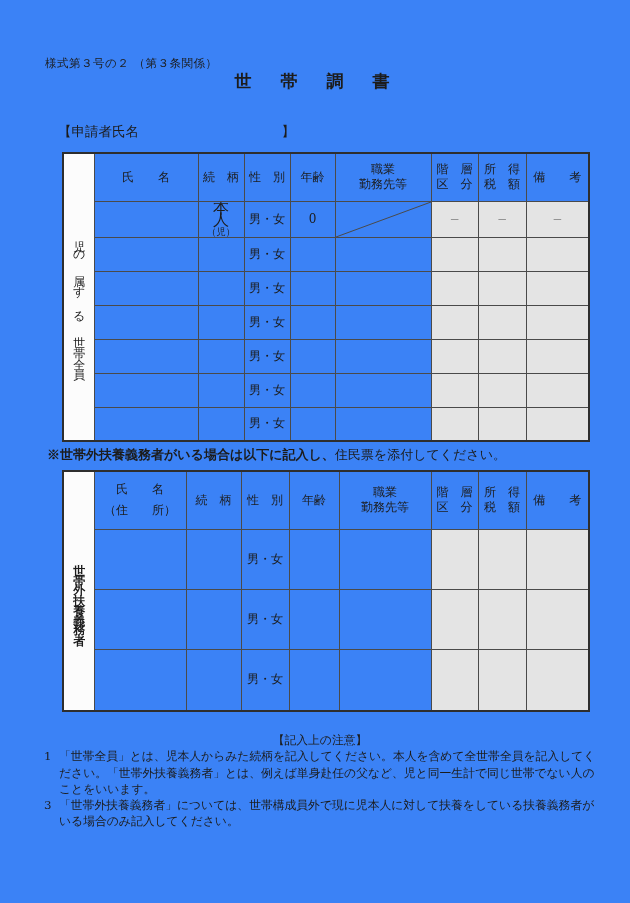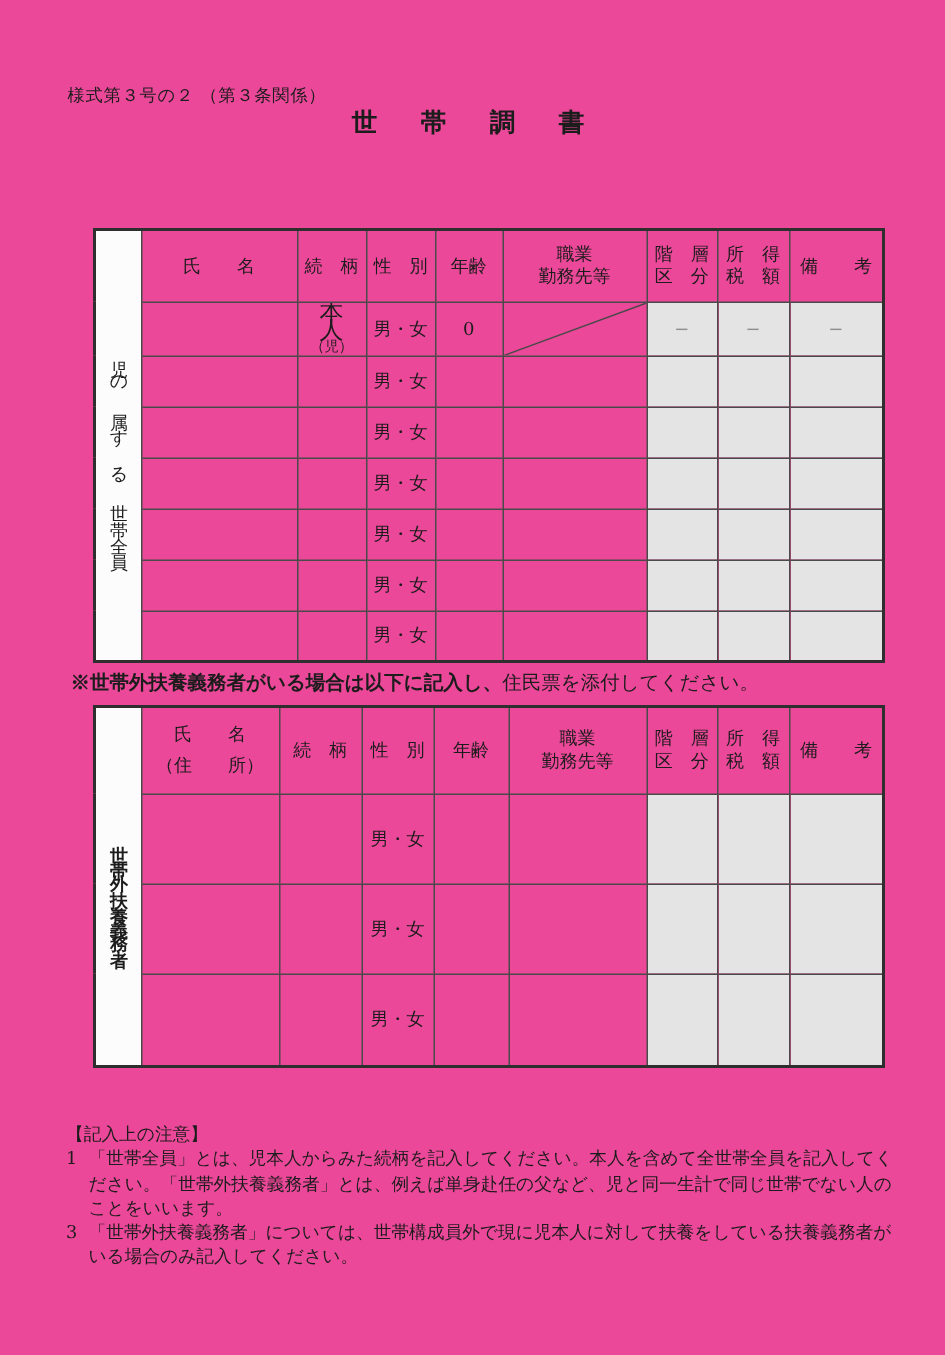--- a/index.html
+++ b/index.html
@@ -1,17 +1,17 @@
 <!DOCTYPE html>
 <html><head>
 <meta charset="utf-8">
 <style>
   html,body{margin:0;padding:0;background:#e8e8e8;}
   .page{
-    position:relative;width:630px;height:903px;background:#ec4899;
+    position:relative;width:630px;height:903px;background:#3b82f6;
     overflow:hidden;
     font-family:"DejaVu Serif","Liberation Serif",serif;
     color:#1c1c1c;
   }
   .serif{font-family:"DejaVu Serif","Liberation Serif",serif;}
 
   .form-number{position:absolute;left:45px;top:56px;font-size:11.5px;letter-spacing:.5px;}
   .doc-title{position:absolute;left:0;right:0;top:70px;text-align:center;
     font-size:17px;font-weight:bold;letter-spacing:6px;
     font-family:"DejaVu Sans","Liberation Sans",sans-serif;}
@@ -37,32 +37,36 @@
   .rel1{font-size:16px;line-height:12px;}
   .rel2{font-size:9.5px;line-height:11px;}
   .agev{font-size:13px;}
   .hd td{font-size:12px;}
 
   .mid-note{position:absolute;left:47px;top:446px;font-size:13px;white-space:nowrap;}
   .mid-note .b{font-weight:bold;font-family:Liberation Mono, monospace;letter-spacing:0;margin-top:16px;}
 
   .notes{position:absolute;left:44px;top:732px;width:552px;font-size:11.8px;
     line-height:16.3px;}
-  .notes-heading{margin:16px 0 0 0;}
+  .notes-heading{margin:0 0 0 0;text-align:center;}
   .note-item{padding-left:15px;}
   .note-num{display:inline-block;width:15px;margin-left:-15px;}
 </style>
 </head>
 <body>
 
 <div class="page">
 
   <div class="form-number">様式第３号の２ （第３条関係）</div>
   <div class="doc-title">世　帯　調　書</div>
 
+  <div class="applicant">
+    <span>【申請者氏名</span>
+    <span>】</span>
+  </div>
 
   <table class="doc-table t1">
     <colgroup>
       <col style="width:31px">
         <col style="width:104px">
         <col style="width:46px">
       <col style="width:46px">
         <col style="width:45px">
         <col style="width:96px">
       <col style="width:47px">

